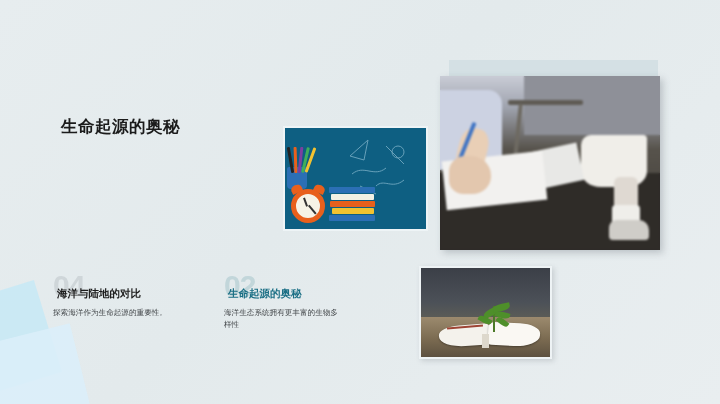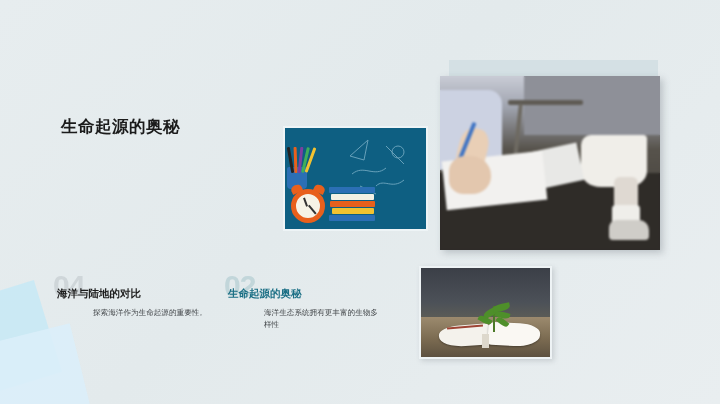--- a/index.html
+++ b/index.html
@@ -106,21 +106,20 @@
   .num-block.two .num-title { color: #1b6f85; }
 
   .num-body {
     position: absolute;
     left: 0;
     top: 36px;
     width: 118px;
     font-size: 7.6px;
     line-height: 1.55;
     color: #45494c;
-    margin-left: 40px;
   }
 
   
   .photo {
     position: absolute;
     overflow: hidden;
     background: #d7dee1;
   }
 
   

